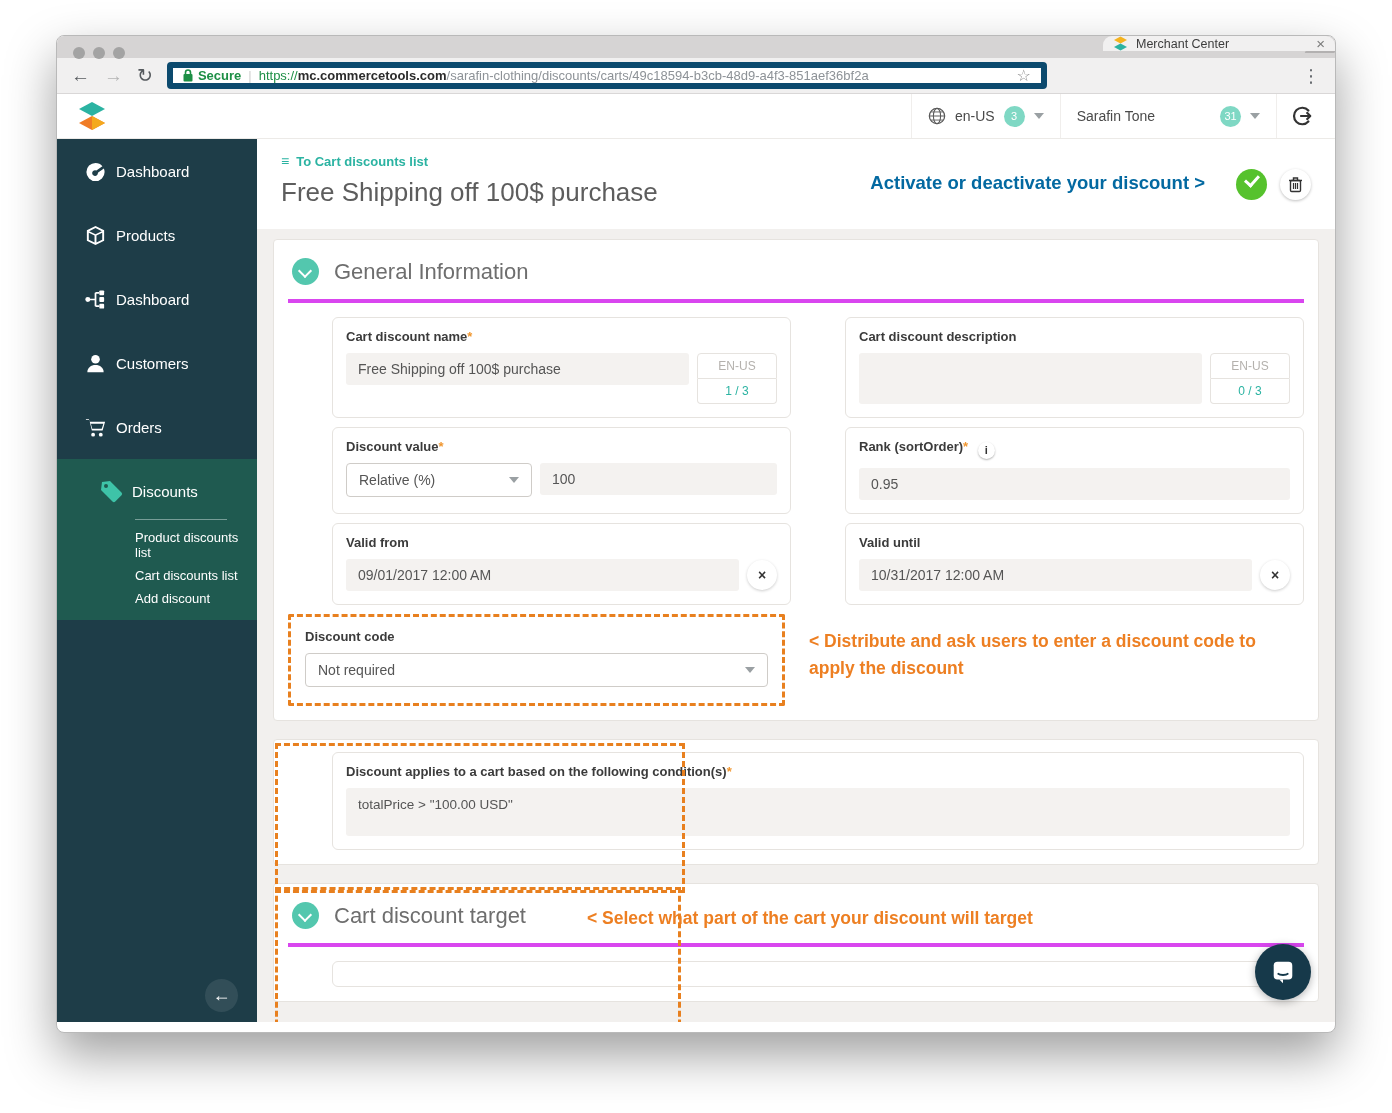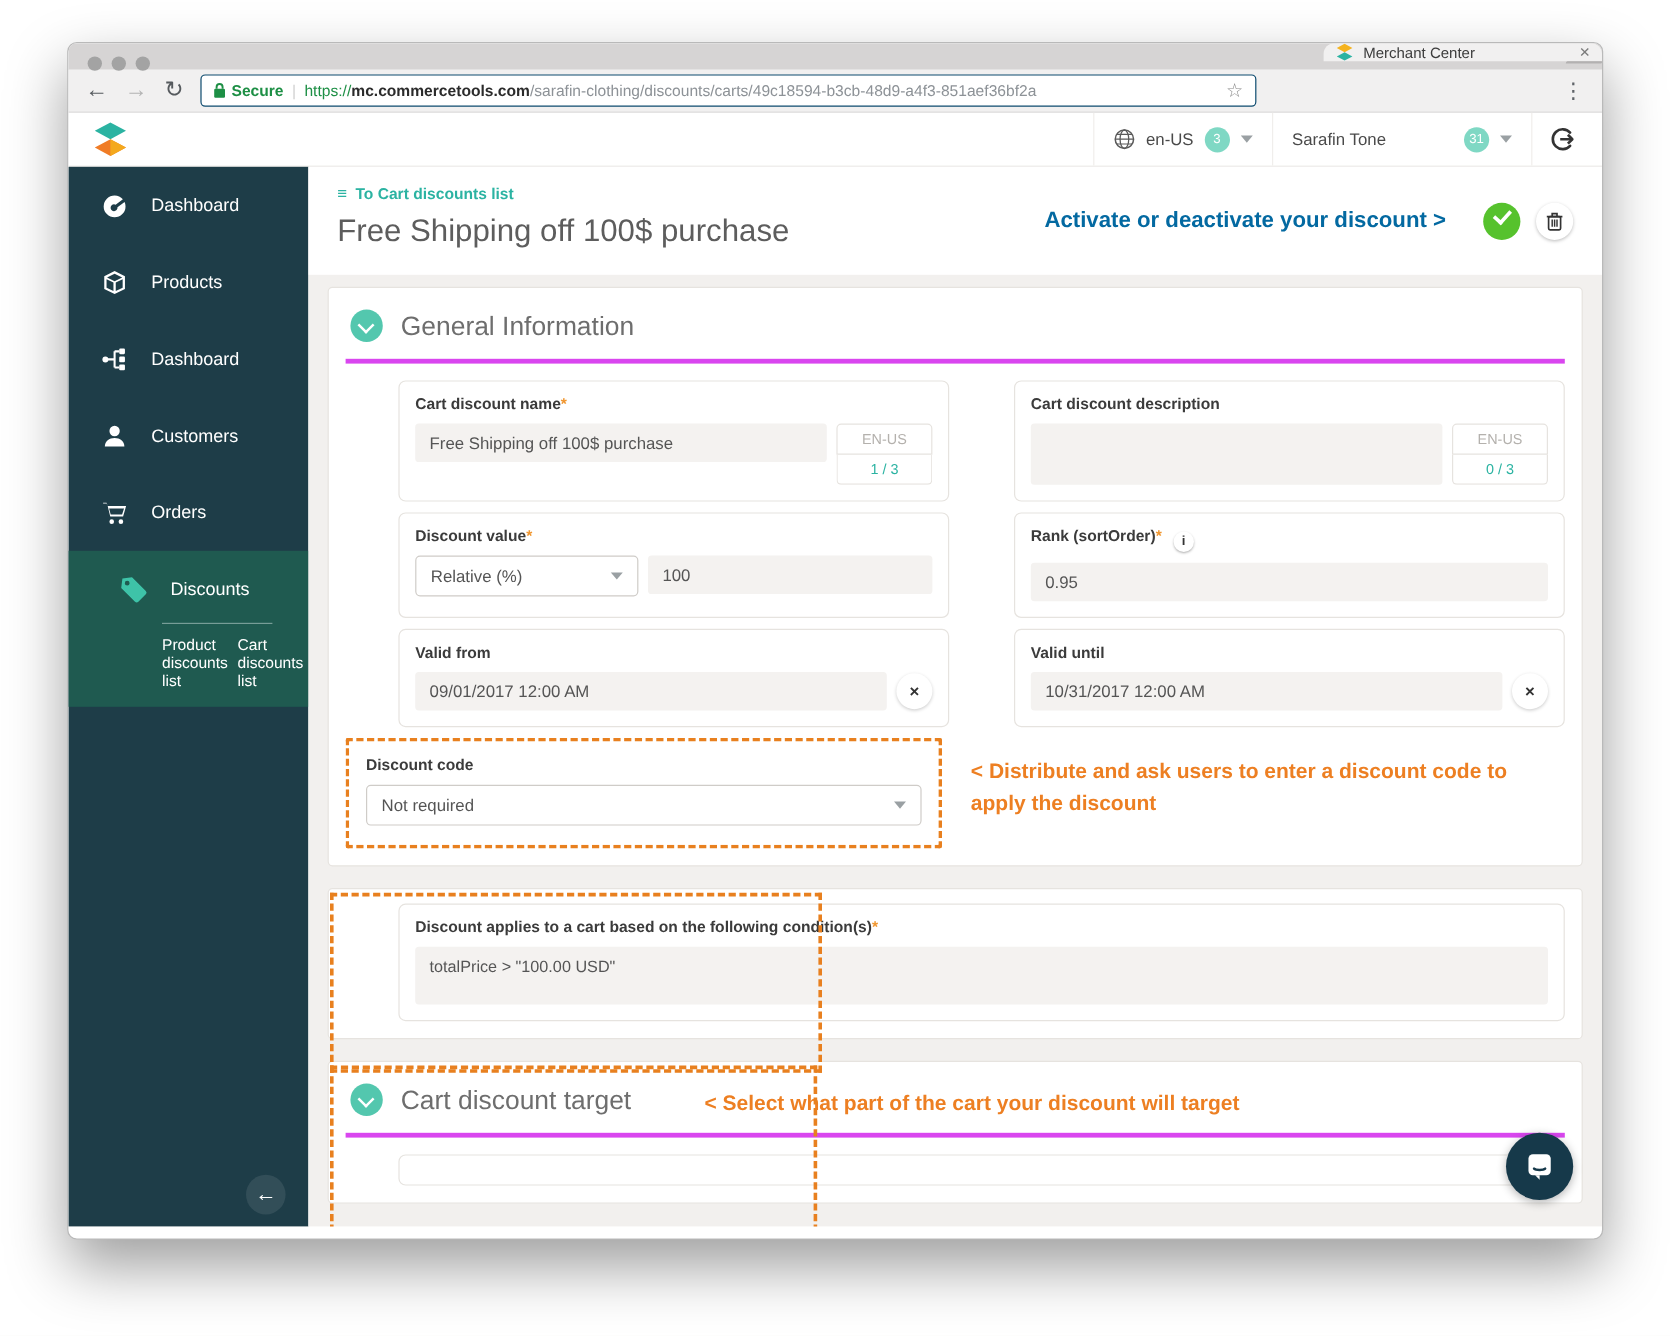--- a/index.html
+++ b/index.html
@@ -18,21 +18,21 @@
          display:flex; align-items:center; padding:0 10px; gap:8px; font-size:12.5px; color:#3c3c3c; }
   .tab-close { margin-left:auto; color:#7b7b7b; font-size:15px; line-height:1; cursor:default; }
   .newtab { width:30px; height:17px; background:#c9c7c7; border:1px solid #b3b1b1; border-radius:2px;
             transform:skewX(-28deg); margin:0 0 6px 14px; }
   .favicon { width:15px; height:15px; flex:none; }
 
   .addressbar { height:36px; background:#f1f0f0; display:flex; align-items:center; padding:0 14px; gap:14px;
                 border-bottom:1px solid #d9d7d7; }
   .nav-glyph { font-size:19px; color:#565a5e; line-height:1; }
   .nav-glyph.dim { color:#b4b4b4; }
-  .urlbox { width:880px; height:27px; background:#fff; border:1px solid #0c4a6e; border-radius:4px;
+  .urlbox { width:880px; height:27px; background:#fff; border:6px solid #0c4a6e; border-radius:4px;
             display:flex; align-items:center; padding:0 10px; gap:7px; font-size:13px; }
   .secure { color:#1d8f45; font-weight:bold; display:flex; gap:5px; align-items:center; }
   .url-sep { color:#d0d0d0; }
   .url-scheme { color:#1d8f45; }
   .url-host { color:#2b2b2b; font-weight:bold; }
   .url-path { color:#8d9297; }
   .url-star { margin-left:auto; color:#8a8a8a; font-size:16px; }
   .menu-dots { margin-left:auto; color:#5f6368; font-size:18px; letter-spacing:1px; }
 
   
@@ -46,26 +46,26 @@
            font-size:11px; display:flex; align-items:center; justify-content:center; padding:0 3px; }
   .caret { width:0; height:0; border-left:5px solid transparent; border-right:5px solid transparent;
            border-top:6px solid #9aa0a3; }
   .signout { padding:0 4px 0 14px; border-left:1px solid #f0eeec; height:100%; display:flex; align-items:center; }
 
   
   .content-row { display:flex; height:883px; }
 
   
   .sidebar { width:200px; background:#1e3d48; color:#fff; flex:none; position:relative; }
-  .nav-item { height:64px; display:flex; align-items:center; gap:19px; padding-left:26px; font-size:15px; cursor:default; }
+  .nav-item { height:64px; display:flex; align-items:center; gap:9px; padding-left:26px; font-size:15px; cursor:default; }
   .nav-icon { width:24px; display:flex; justify-content:center; flex:none; }
   .discounts-block { background:#1f5a50; padding:6px 16px 14px; }
   .discounts-block .nav-item { height:52px; }
   .subnav-divider { height:1px; background:#bfd6d2; opacity:.55; margin:2px 14px 10px 62px; }
-  .subnav { padding-left:62px; display:flex; flex-direction:row; gap:8px; font-size:13px; }
+  .subnav { padding-left:62px; display:flex; flex-direction:column; gap:8px; font-size:13px; }
   .subnav div { cursor:default; }
   .collapse-btn { position:absolute; left:148px; bottom:10px; width:33px; height:33px; border-radius:50%;
                   background:rgba(255,255,255,.09); color:#fff; font-size:18px;
                   display:flex; align-items:center; justify-content:center; }
 
   
   .main { flex:1; background:#f2f0ee; position:relative; overflow:hidden; }
   .page-head { background:#fff; height:90px; padding:14px 24px 0; position:relative; }
   .breadcrumb { color:#2bb3a2; font-size:13px; font-weight:bold; display:flex; gap:7px; align-items:center; }
   .bc-icon { font-size:14px; }

